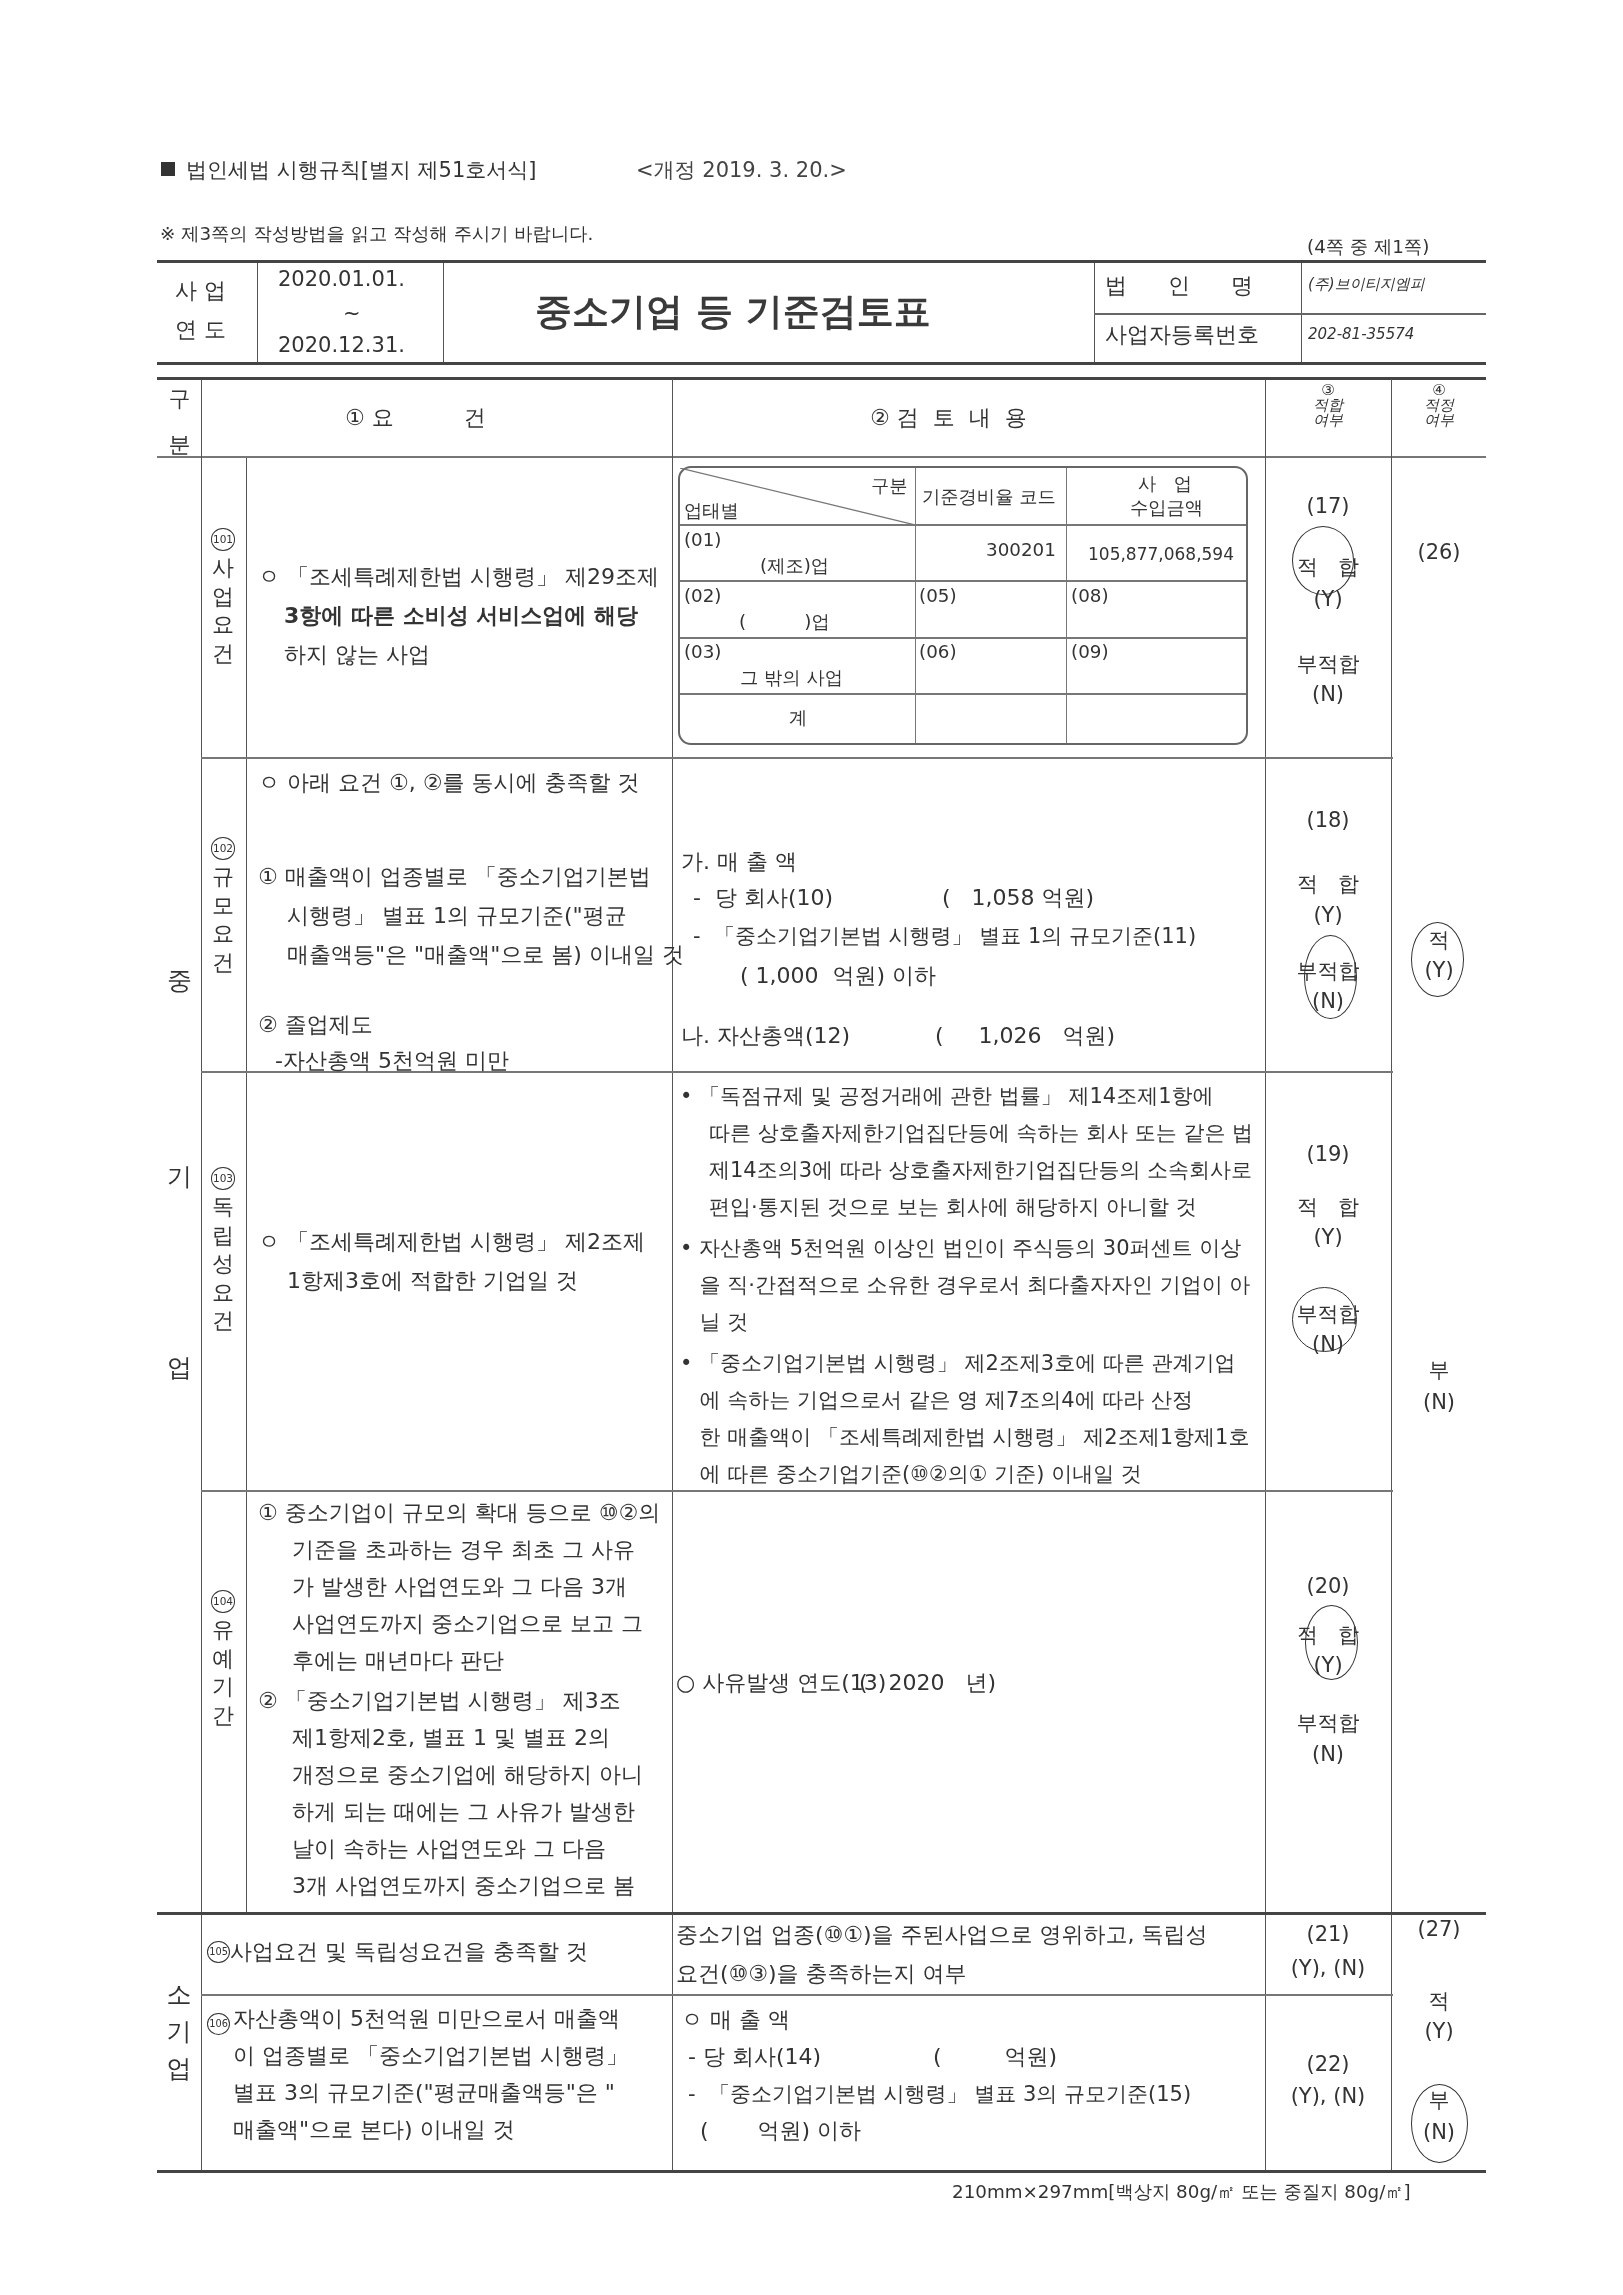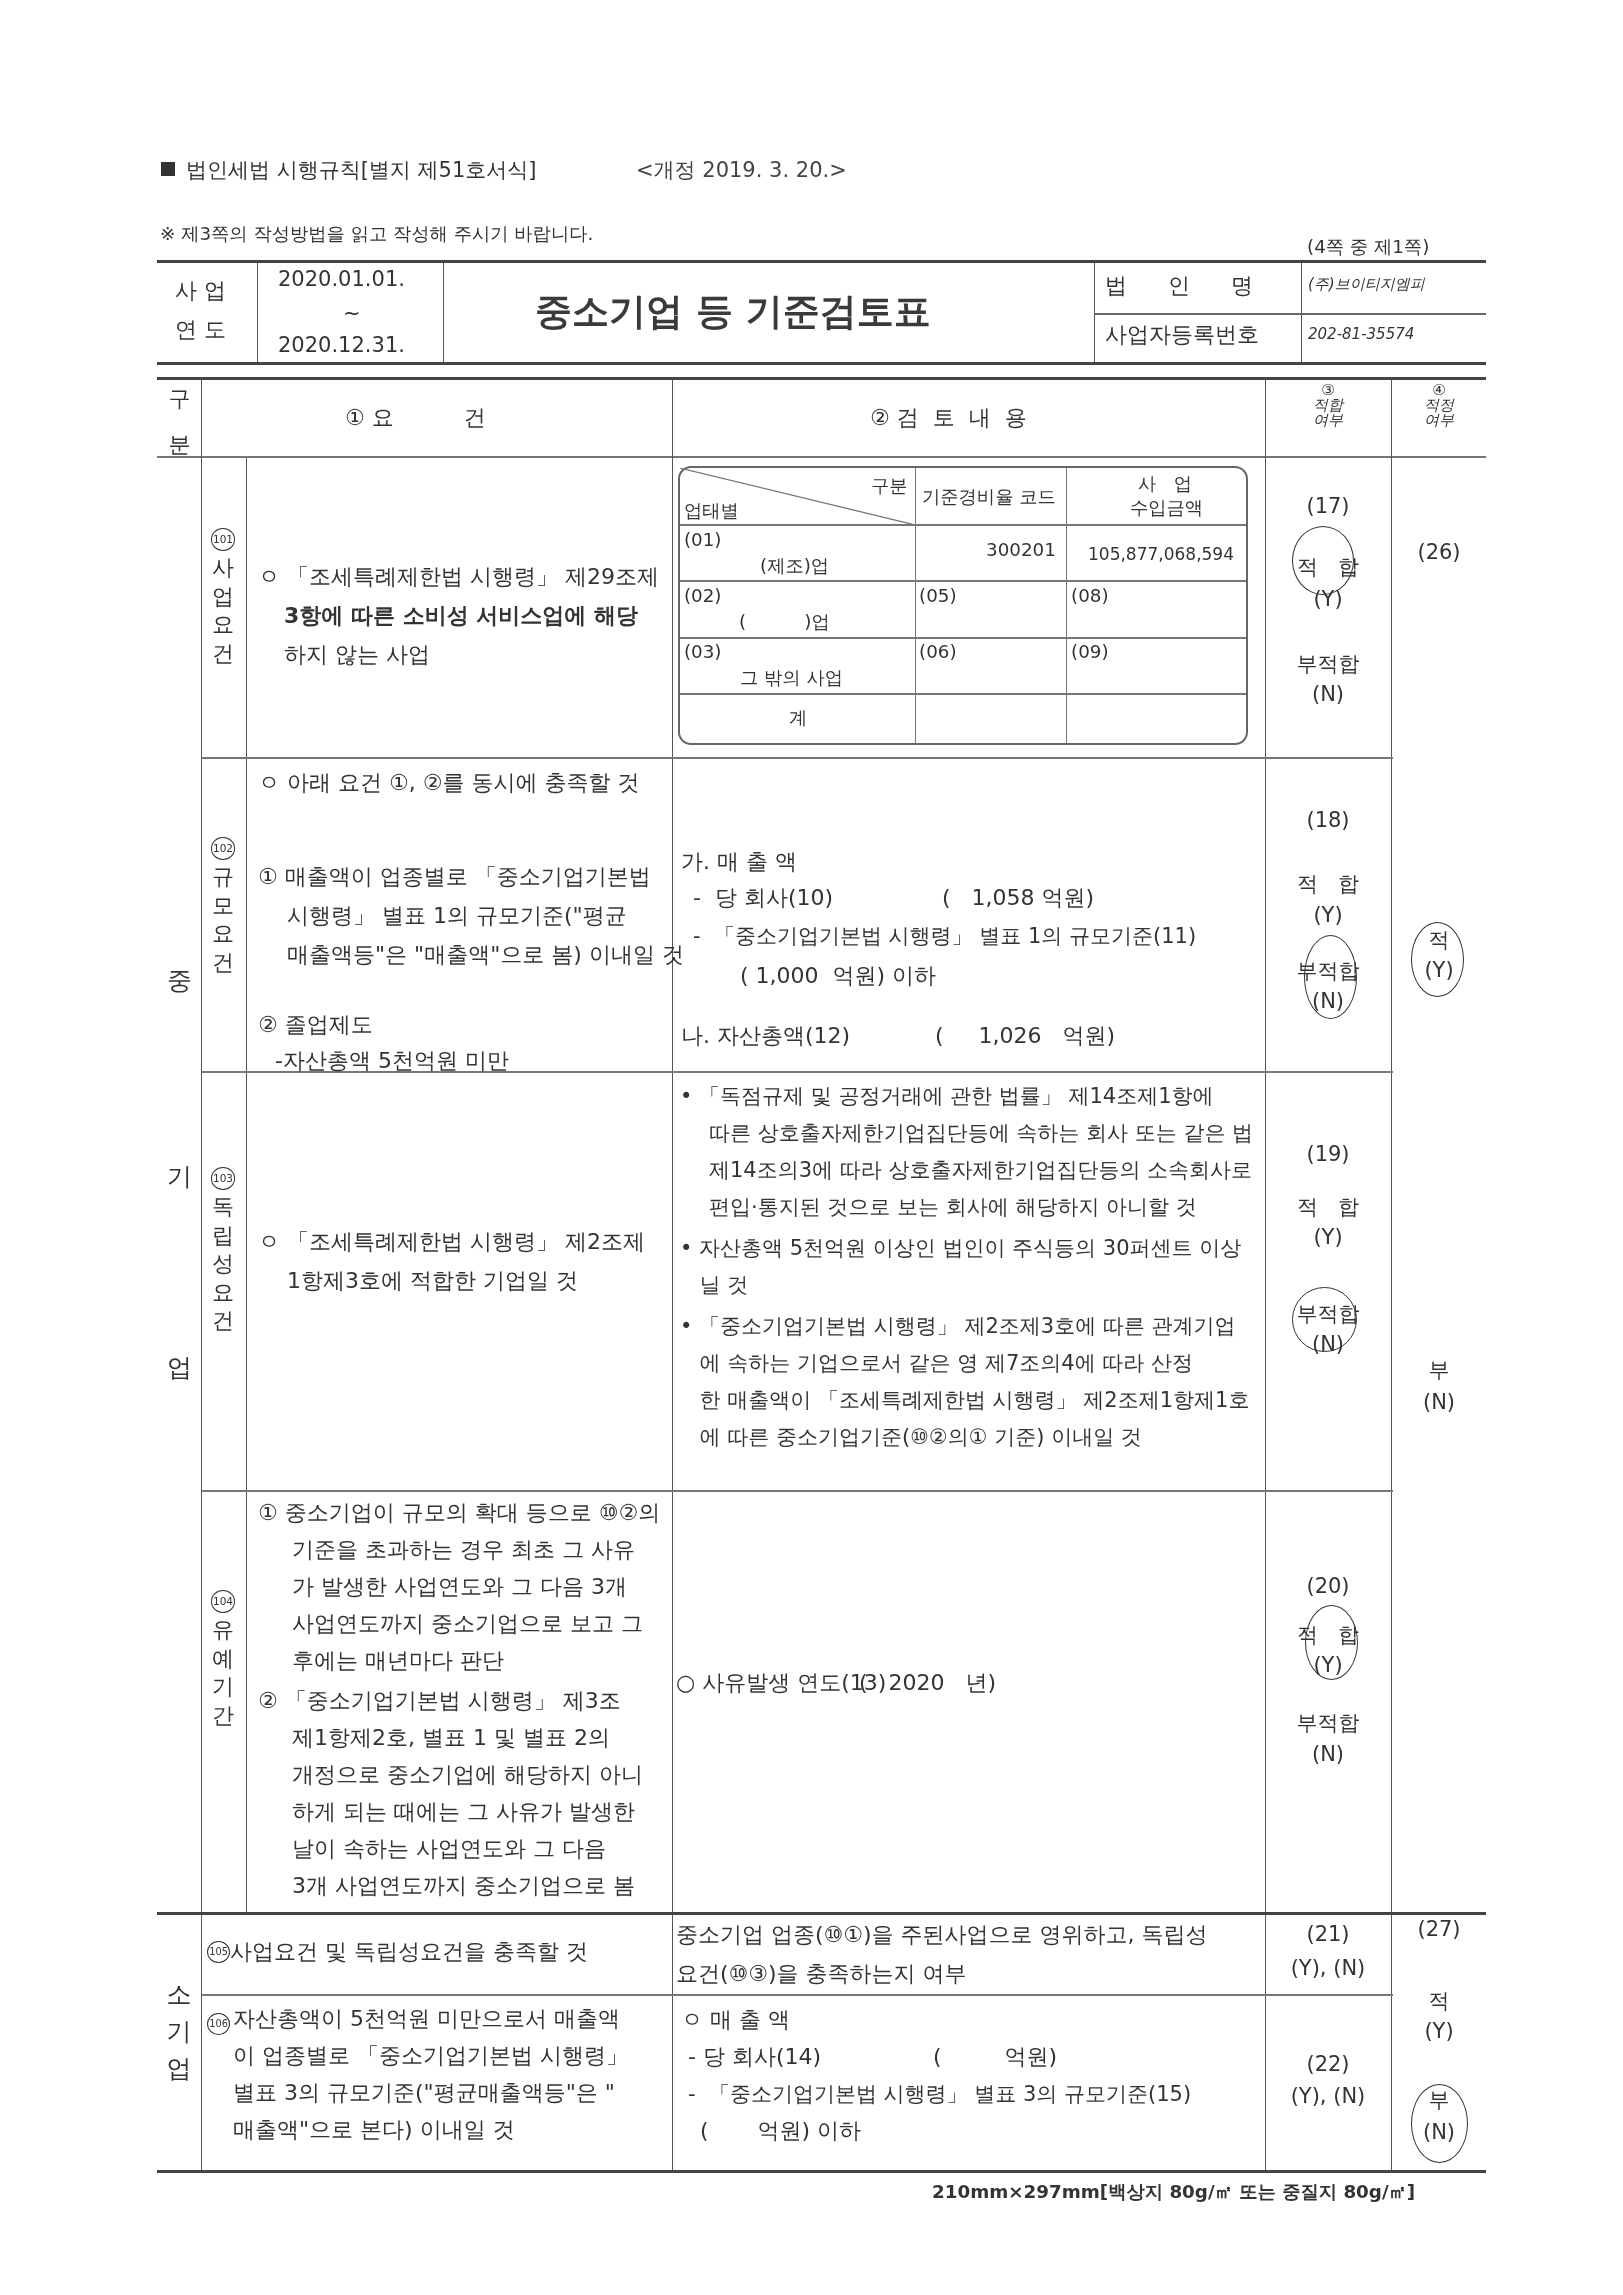--- a/index.html
+++ b/index.html
@@ -196,20 +196,21 @@
 <div class="para" style="left:258px;top:1222px;">
   <div>ㅇ 「조세특례제한법 시행령」 제2조제</div>
   <div style="padding-left:29px;">1항제3호에 적합한 기업일 것</div>
 </div>
 <div class="para" style="left:680px;top:1078px;font-size:21px;line-height:37px;">
   <div>• 「독점규제 및 공정거래에 관한 법률」 제14조제1항에</div>
   <div style="padding-left:29px;">따른 상호출자제한기업집단등에 속하는 회사 또는 같은 법</div>
   <div style="padding-left:29px;">제14조의3에 따라 상호출자제한기업집단등의 소속회사로</div>
   <div style="padding-left:29px;">편입·통지된 것으로 보는 회사에 해당하지 아니할 것</div>
   <div style="margin-top:3.9px;">• 자산총액 5천억원 이상인 법인이 주식등의 30퍼센트 이상</div>
+  <div style="padding-left:19.6px;">을 직·간접적으로 소유한 경우로서 최다출자자인 기업이 아</div>
   <div style="padding-left:19.6px;">닐 것</div>
   <div style="margin-top:3.9px;">• 「중소기업기본법 시행령」 제2조제3호에 따른 관계기업</div>
   <div style="padding-left:19.6px;">에 속하는 기업으로서 같은 영 제7조의4에 따라 산정</div>
   <div style="padding-left:19.6px;">한 매출액이 「조세특례제한법 시행령」 제2조제1항제1호</div>
   <div style="padding-left:19.6px;">에 따른 중소기업기준(⑩②의① 기준) 이내일 것</div>
 </div>
 
 <div class="t f32 center" style="left:1265px;top:1144px;width:126px;">(19)</div>
 <div class="t f32 center" style="left:1265px;top:1197px;width:126px;white-space:pre;">적   합</div>
 <div class="t f32 center" style="left:1265px;top:1227px;width:126px;">(Y)</div>
@@ -273,14 +274,14 @@
 <div class="t f32 center" style="left:1265px;top:2054px;width:126px;">(22)</div>
 <div class="t f32 center" style="left:1265px;top:2086px;width:126px;">(Y), (N)</div>
 
 <div class="t f32 center" style="left:1392px;top:1919px;width:94px;">(27)</div>
 <div class="t f32 center" style="left:1392px;top:1991px;width:94px;">적</div>
 <div class="t f32 center" style="left:1392px;top:2021px;width:94px;">(Y)</div>
 <div class="t f32 center" style="left:1392px;top:2090px;width:94px;">부</div>
 <div class="t f32 center" style="left:1392px;top:2122px;width:94px;">(N)</div>
 <div class="circle" style="left:1411px;top:2084px;width:55px;height:77px;"></div>
 
-<div class="t f28" style="left:932px;top:2183px;font-weight:bold;">210mm×297mm[백상지 80g/㎡ 또는 중질지 80g/㎡]</div>
+<div class="t f28" style="left:952px;top:2183px;">210mm×297mm[백상지 80g/㎡ 또는 중질지 80g/㎡]</div>
 
 
 </body></html>

